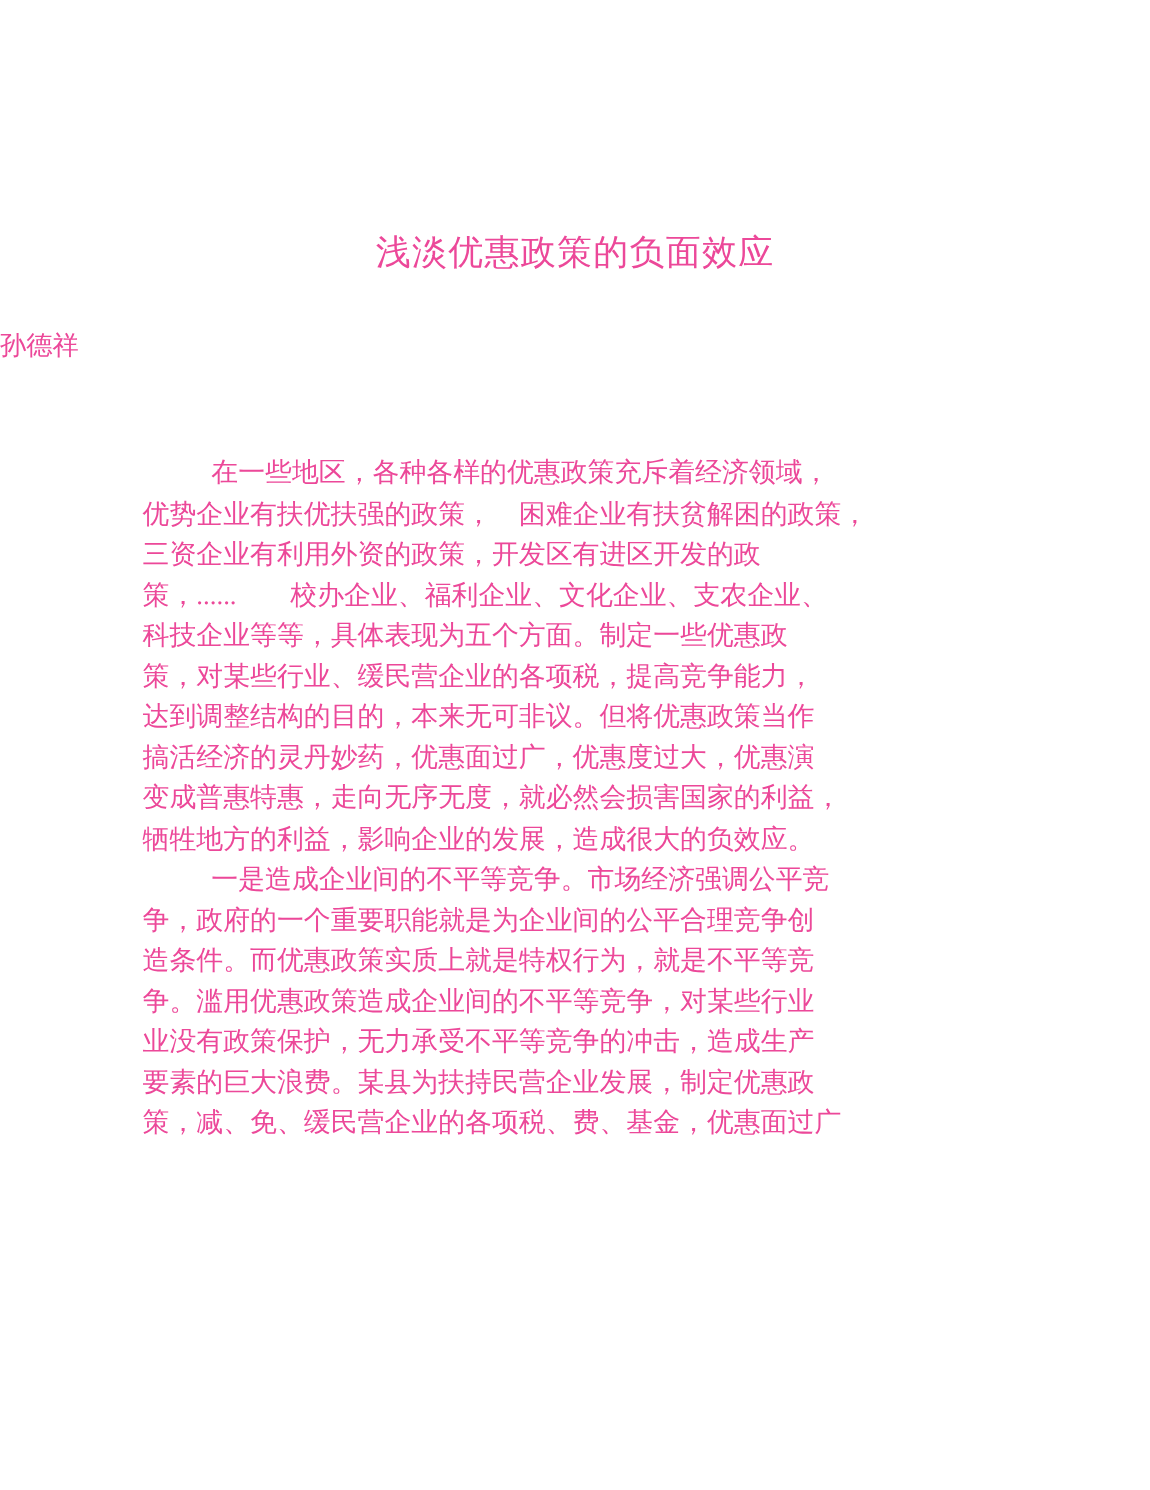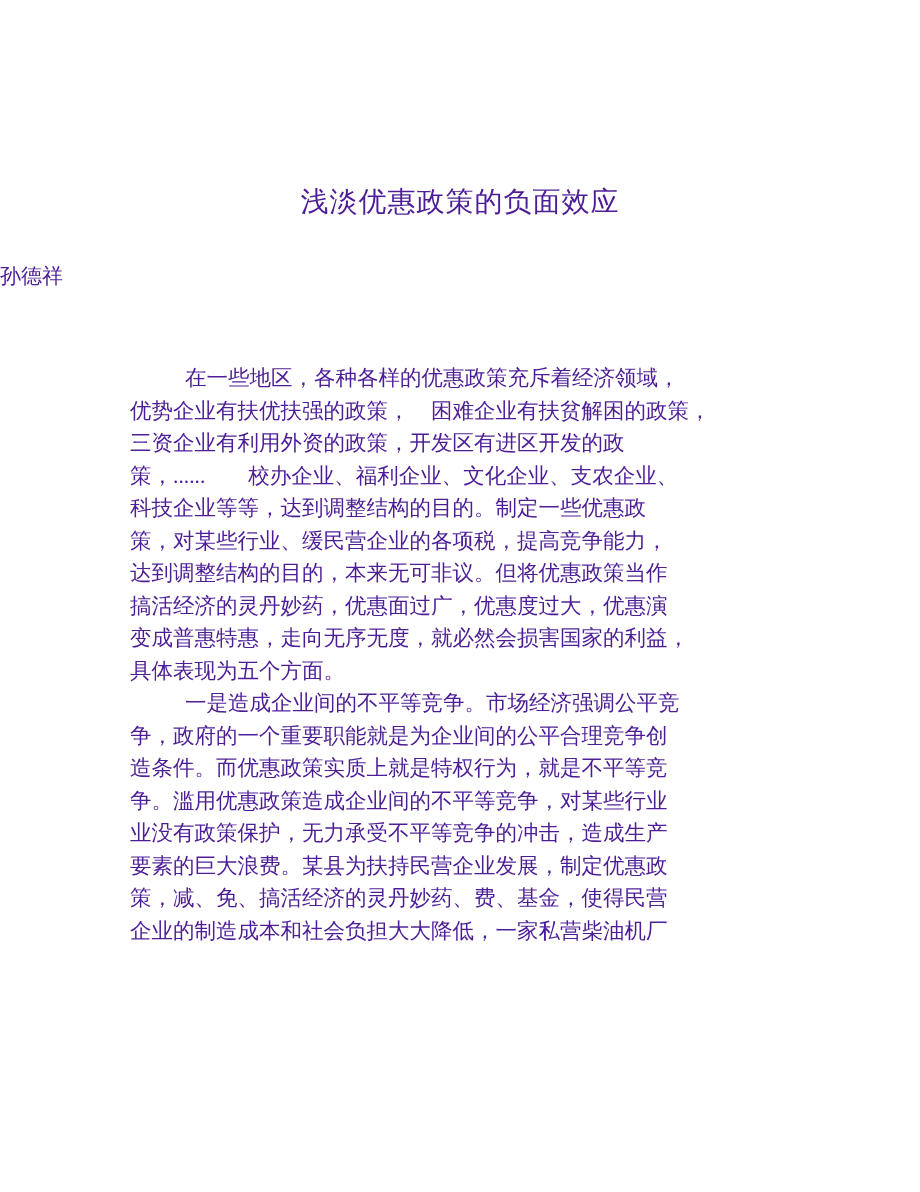--- a/index.html
+++ b/index.html
@@ -7,21 +7,21 @@
     padding: 0;
     background: #ffffff;
   }
   .page {
     position: relative;
     width: 920px;
     height: 1192px;
     background: #ffffff;
     overflow: hidden;
     font-family: "Liberation Serif", "DejaVu Serif", serif;
-    color: #4c1d95;
+    color: #ec4899;
   }
   .doc-title {
     position: absolute;
     top: 183px;
     left: 0;
     width: 920px;
     text-align: center;
     font-size: 28px;
     font-weight: 400;
     letter-spacing: 1px;
@@ -33,21 +33,21 @@
     left: 0;
     width: 920px;
     text-align: left;
     font-size: 21px;
     font-weight: 400;
     margin: 0;
   }
   .doc-body {
     position: absolute;
     top: 362px;
-    left: 130px;
+    left: 114px;
     width: 680px;
     font-size: 21.5px;
     line-height: 32.5px;
     text-align: left;
   }
   .body-line {
     white-space: nowrap;
     height: 32.5px;
   }
   .body-line.indent {
@@ -58,28 +58,27 @@
 <body>
 
 <div class="page">
   <h1 class="doc-title">浅淡优惠政策的负面效应</h1>
   <div class="doc-author">孙德祥</div>
   <div class="doc-body" id="body-lines">
       <div class="body-line indent">在一些地区，各种各样的优惠政策充斥着经济领域，</div>
       <div class="body-line">优势企业有扶优扶强的政策，　困难企业有扶贫解困的政策，</div>
       <div class="body-line">三资企业有利用外资的政策，开发区有进区开发的政</div>
       <div class="body-line">策，......　　校办企业、福利企业、文化企业、支农企业、</div>
-      <div class="body-line">科技企业等等，达到调整结构的目的。制定一些优惠政</div>
+      <div class="body-line">科技企业等等，具体表现为五个方面。制定一些优惠政</div>
       <div class="body-line">策，对某些行业、缓民营企业的各项税，提高竞争能力，</div>
       <div class="body-line">达到调整结构的目的，本来无可非议。但将优惠政策当作</div>
       <div class="body-line">搞活经济的灵丹妙药，优惠面过广，优惠度过大，优惠演</div>
       <div class="body-line">变成普惠特惠，走向无序无度，就必然会损害国家的利益，</div>
-      <div class="body-line">具体表现为五个方面。</div>
+      <div class="body-line">牺牲地方的利益，影响企业的发展，造成很大的负效应。</div>
       <div class="body-line indent">一是造成企业间的不平等竞争。市场经济强调公平竞</div>
       <div class="body-line">争，政府的一个重要职能就是为企业间的公平合理竞争创</div>
       <div class="body-line">造条件。而优惠政策实质上就是特权行为，就是不平等竞</div>
       <div class="body-line">争。滥用优惠政策造成企业间的不平等竞争，对某些行业</div>
       <div class="body-line">业没有政策保护，无力承受不平等竞争的冲击，造成生产</div>
       <div class="body-line">要素的巨大浪费。某县为扶持民营企业发展，制定优惠政</div>
-      <div class="body-line">策，减、免、搞活经济的灵丹妙药、费、基金，使得民营</div>
-      <div class="body-line">企业的制造成本和社会负担大大降低，一家私营柴油机厂</div>
+      <div class="body-line">策，减、免、缓民营企业的各项税、费、基金，优惠面过广</div>
     </div>
 </div>
 
 </body></html>

